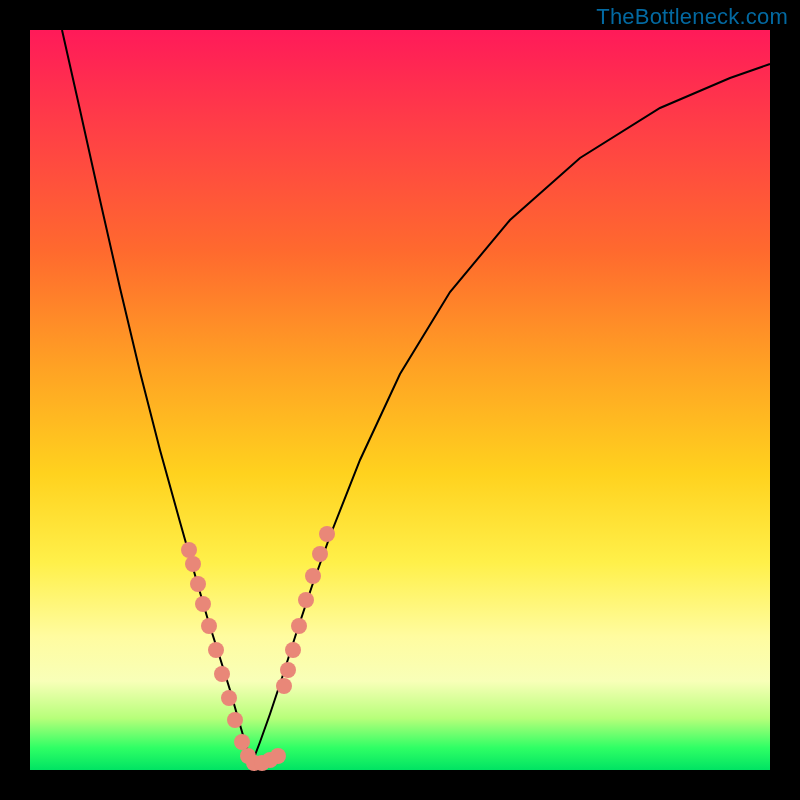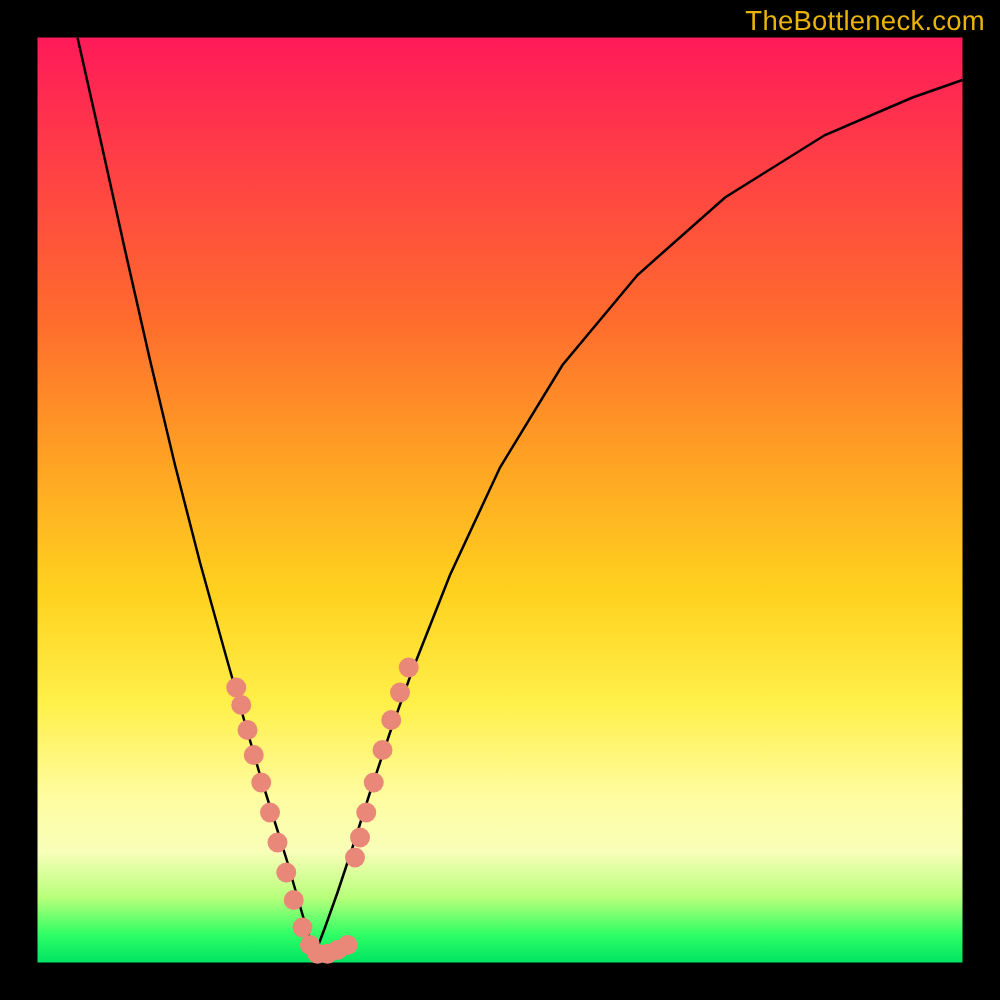--- a/index.html
+++ b/index.html
@@ -38,21 +38,21 @@
       #f8ffb8 88%,
       #b7ff7a 93%,
       #2fff65 97%,
       #00e363 100%
     );
   }
   .watermark {
     position: absolute;
     top: 4px;
     right: 12px;
-    color: #eab308;
+    color: #0369a1;
     font-size: 22px;
     font-weight: 500;
     letter-spacing: 0.2px;
     user-select: none;
   }
   svg.curve {
     position: absolute;
     left: 0;
     top: 0;
     width: 740px;

